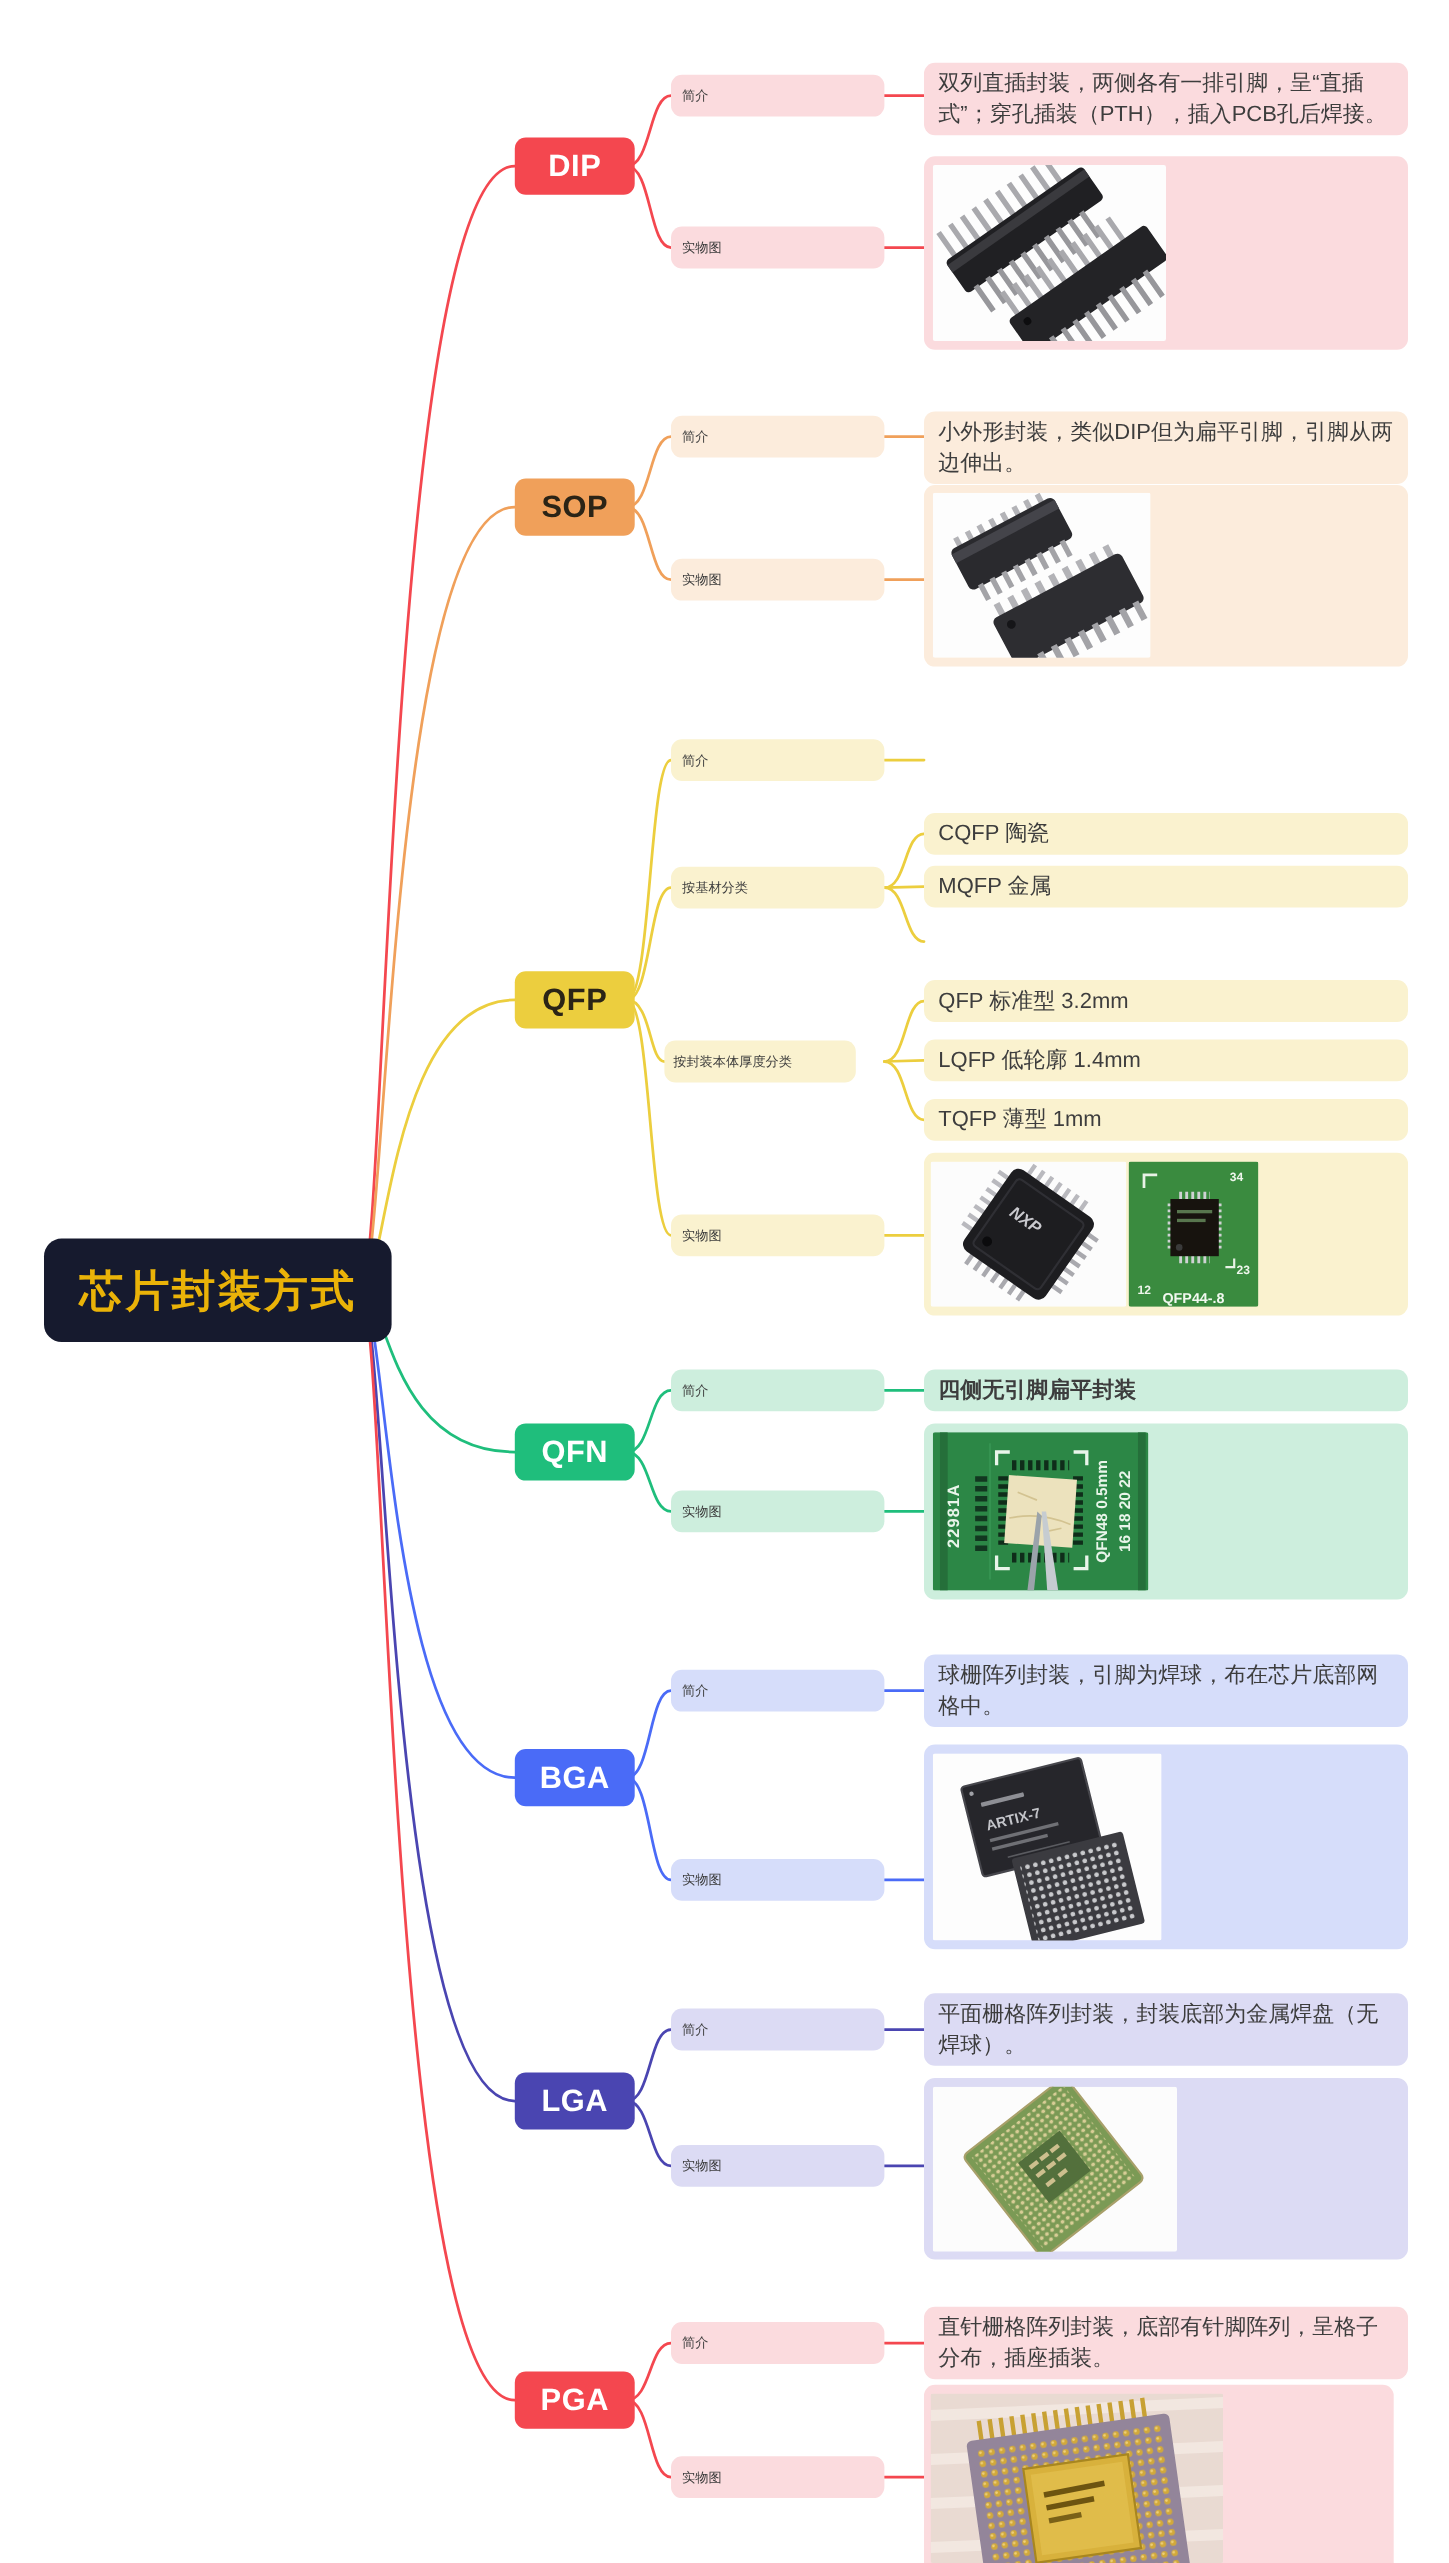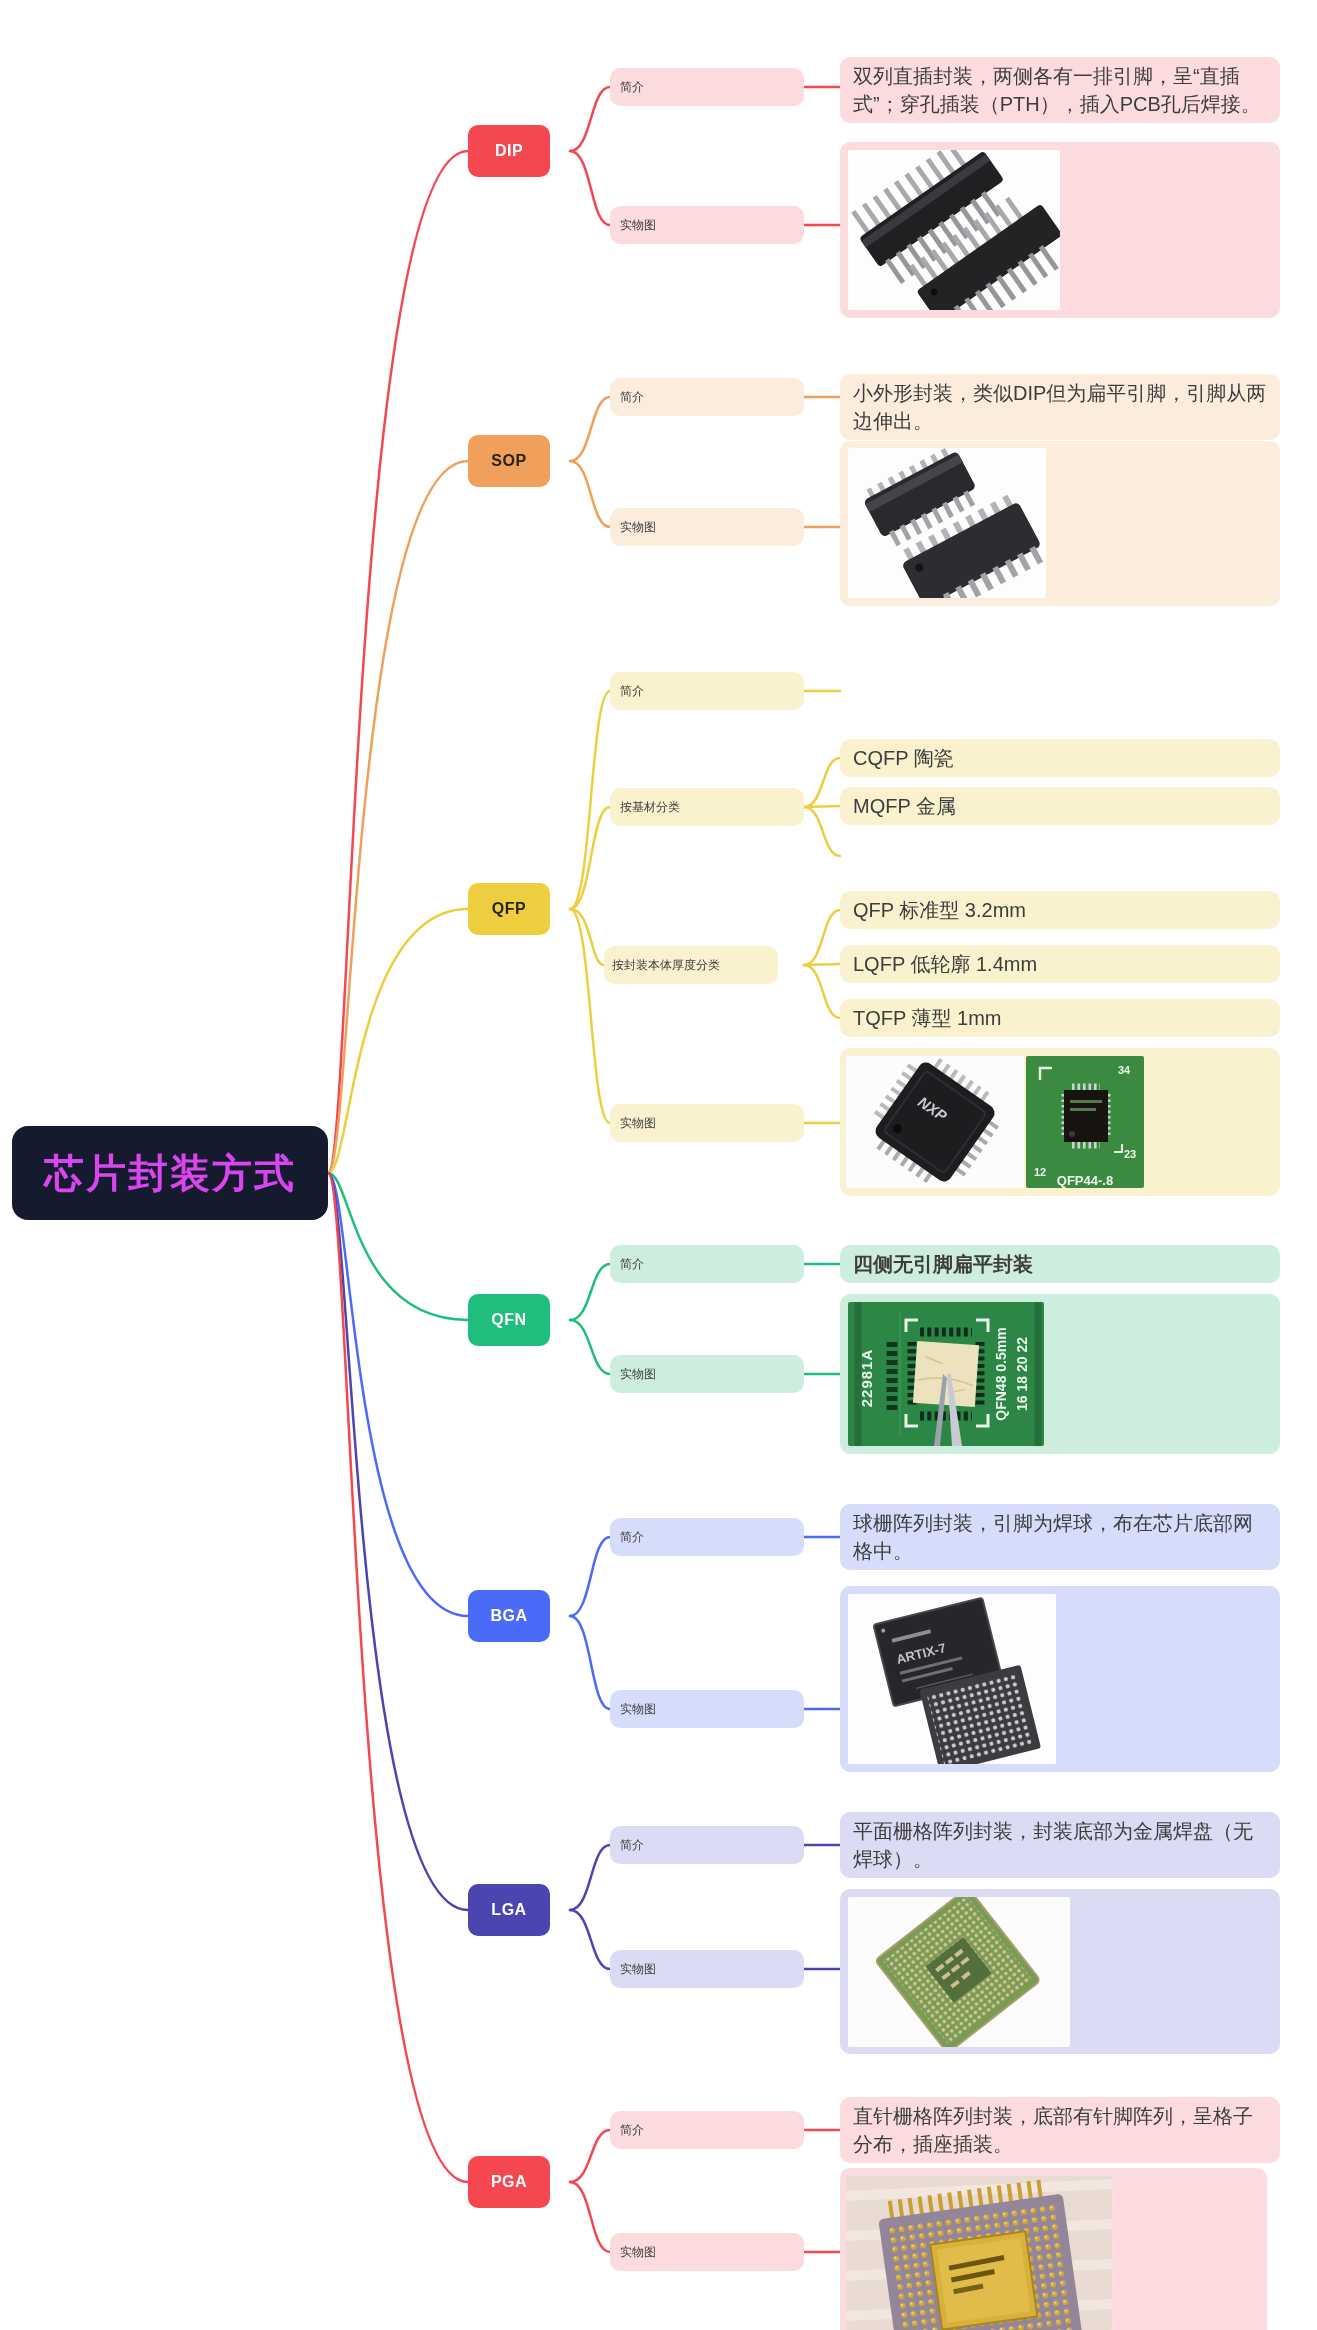--- a/index.html
+++ b/index.html
@@ -3,22 +3,22 @@
 <meta charset="utf-8">
 <style>
   html,body{margin:0;padding:0;background:#ffffff;}
   body{font-family:"Liberation Sans","DejaVu Sans",sans-serif;}
   .canvas{position:relative;width:1317px;height:2330px;overflow:hidden;background:#ffffff;}
   .wires{position:absolute;left:0;top:0;width:1317px;height:2330px;}
   .wires path{fill:none;stroke:var(--c,#999);stroke-width:2.5px;stroke-linecap:round;}
   .layer{position:absolute;inset:0;}
   .root-node{position:absolute;left:12px;top:1126px;width:316px;height:94px;border-radius:16px;
     display:flex;align-items:center;justify-content:center;font-size:40px;font-weight:bold;letter-spacing:2px;}
-  .node-l1{position:absolute;width:82px;height:52px;border-radius:10px;background:var(--c);
-    color:var(--ntc,#fff);font-weight:bold;font-size:16px;display:flex;align-items:center;justify-content:center;letter-spacing:0.5px;}
+  .node-l1{position:absolute;width:109px;height:52px;border-radius:10px;background:var(--c);
+    color:var(--ntc,#fff);font-weight:bold;font-size:28px;display:flex;align-items:center;justify-content:center;letter-spacing:0.5px;}
   .pill{position:absolute;left:610px;width:194px;height:38px;border-radius:10px;background:var(--light);
     color:#3d3d3d;font-size:12px;line-height:38px;padding-left:10px;box-sizing:border-box;white-space:nowrap;}
   .pill.wide{left:604px;width:174px;padding-left:8px;}
   .box{position:absolute;left:840px;width:440px;border-radius:10px;background:var(--light);
     color:#3d3d3d;font-size:20px;box-sizing:border-box;}
   .desc{padding:5px 13px;line-height:28px;}
   .desc.single{height:38px;line-height:38px;padding:0 13px;font-weight:bold;}
   .item{height:38px;line-height:38px;padding:0 13px;white-space:nowrap;}
   .imgbox{position:absolute;left:840px;width:440px;border-radius:10px;background:var(--light);}
   .photo{position:absolute;border-radius:2px;}
@@ -82,21 +82,21 @@
     </g>
     <g style="--c: #f4474f; --light: #fbdbde; --ntc: #ffffff;">
       <path d="M328,1173 C352,1173 352,2182 468,2182"></path>
       <path d="M570,2182 C592,2182 590,2130 610,2130"></path>
       <path d="M570,2182 C592,2182 590,2252 610,2252"></path>
       <path d="M804,2130 L840,2130"></path>
       <path d="M804,2252 L840,2252"></path>
     </g>
   </svg>
 
-  <div class="root-node" style="background: rgb(22, 26, 46); color: #d946ef;">芯片封装方式</div>
+  <div class="root-node" style="background: rgb(22, 26, 46); color: #eab308; margin-left: 28px;">芯片封装方式</div>
 
   <div class="layer" style="--c: #f4474f; --light: #fbdbde; --ntc: #ffffff;">
     <div class="node-l1" style="left:468px;top:125px">DIP</div>
     <div class="pill" style="top:68px">简介</div>
     <div class="box desc" style="top:57px">双列直插封装，两侧各有一排引脚，呈“直插式”；穿孔插装（PTH），插入PCB孔后焊接。</div>
     <div class="pill" style="top:206px">实物图</div>
     <div class="imgbox" style="top:142px;height:176px"></div>
     <svg class="photo" style="left:848px;top:150px;width:212px;height:160px" viewBox="0 0 212 160">
       <rect width="212" height="160" fill="#fdfdfd"></rect>
       <g transform="rotate(-35 78 58)">

